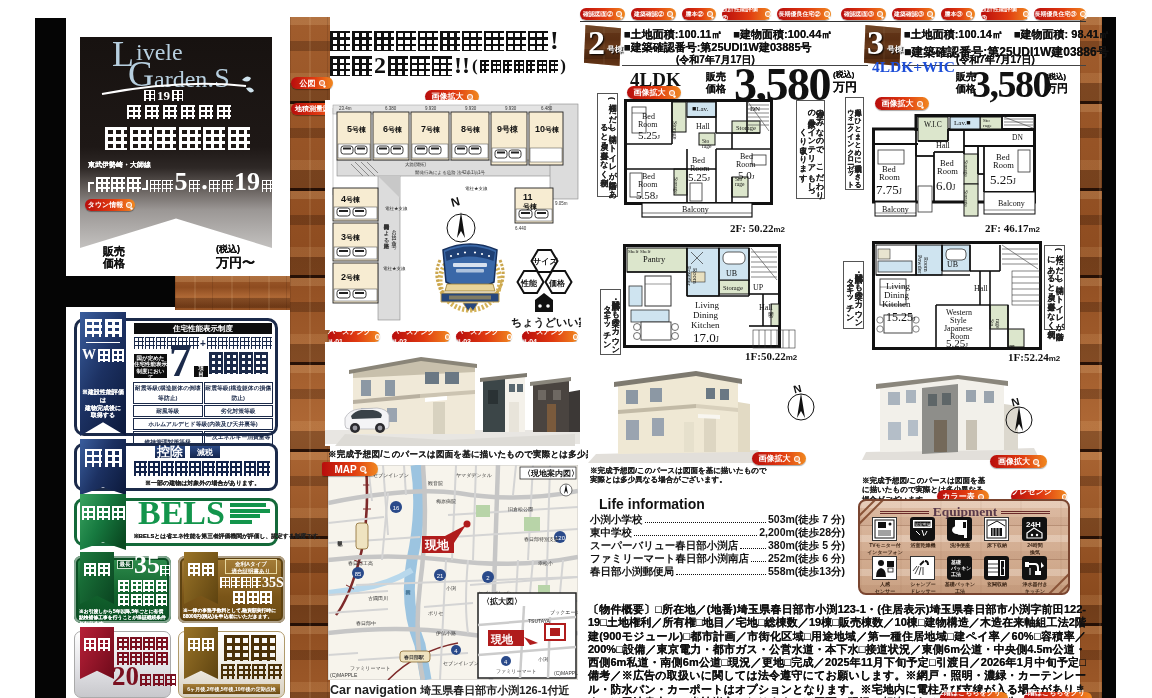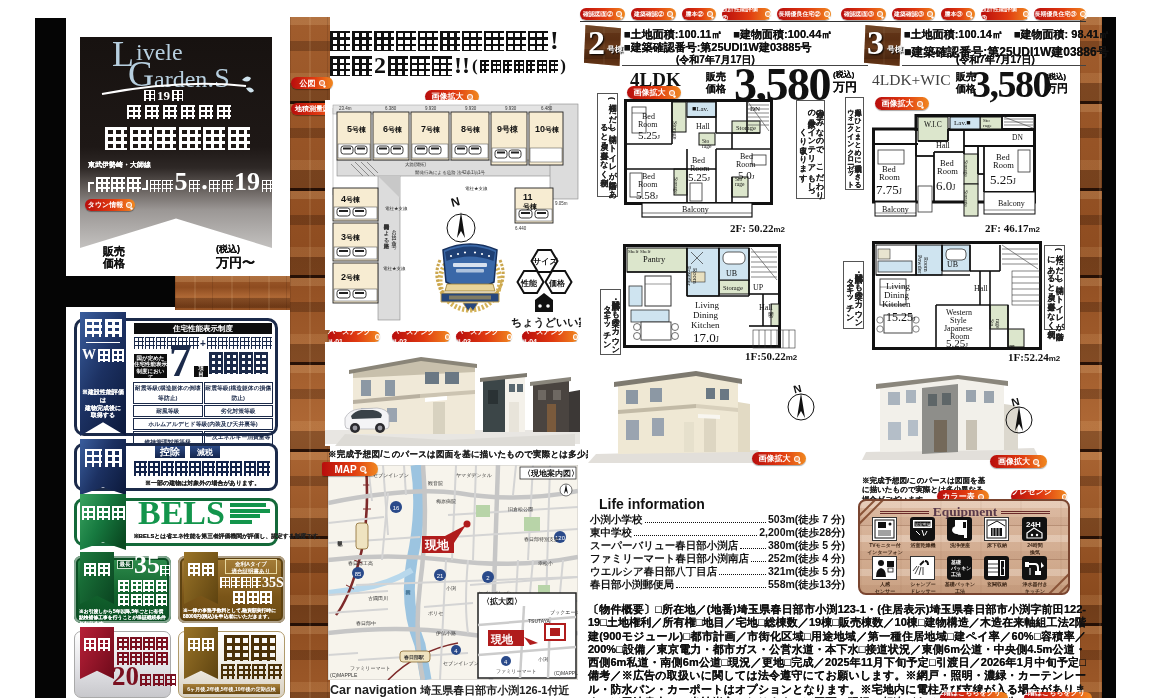--- a/index.html
+++ b/index.html
@@ -148,21 +148,21 @@
   <div style="border:1px solid #1b2a4a;line-height:10px;display:flex;align-items:center;justify-content:center">一次エネルギー消費量等級</div>
 </div>
 
 <div class="abs" style="left:74px;top:443px;width:204px;height:48px;background:#fff;border:3px solid #1b2a4a;border-radius:9px"></div>
 <div class="abs" style="left:80px;top:439px;width:46px;height:56px;background:linear-gradient(115deg,#3a5e9e,#1c3162 48%,#0e1c40 92%);clip-path:polygon(0 0,100% 0,100% 100%,50% 86%,0 100%)">
   <div class="fkr" style="justify-content:center;gap:3px;color:#fff;margin-top:10px">
         <div class="fk" style="--t:2.5px;--g:6px;--g2:7px;width:17px;height:18px"></div>
         <div class="fk" style="--t:2.5px;--g:6px;--g2:7px;width:17px;height:18px"></div>
       </div>
 </div>
-<div class="abs" style="left:155px;top:446px;width:30px;height:12px;background:linear-gradient(180deg,#2c4a86,#14254c);color:#fff;font-size:10px;font-weight:bold;display:flex;align-items:center;justify-content:center">控除</div>
+<div class="abs" style="left:155px;top:446px;width:30px;height:12px;background:linear-gradient(180deg,#2c4a86,#14254c);color:#fff;font-size:13px;font-weight:bold;display:flex;align-items:center;justify-content:center">控除</div>
 <div class="abs" style="left:190px;top:446px;width:30px;height:12px;background:linear-gradient(180deg,#2c4a86,#14254c);color:#fff;font-size:8px;font-weight:bold;display:flex;align-items:center;justify-content:center">減税</div>
 <div class="abs fkr" style="left:134px;top:461px;gap:1.2px;color:#13234a">
   <div class="fk" style="--t:2px;--g:5px;--g2:5px;width:12.5px;height:15px"></div>
       <div class="fk" style="--t:2px;--g:5px;--g2:5px;width:12.5px;height:15px"></div>
       <div class="fk" style="--t:2px;--g:5px;--g2:5px;width:12.5px;height:15px"></div>
       <div class="fk" style="--t:2px;--g:5px;--g2:5px;width:12.5px;height:15px"></div>
       <div class="fk" style="--t:2px;--g:5px;--g2:5px;width:12.5px;height:15px"></div>
       <div class="fk" style="--t:2px;--g:5px;--g2:5px;width:12.5px;height:15px"></div>
       <div class="fk" style="--t:2px;--g:5px;--g2:5px;width:12.5px;height:15px"></div>
       <div class="fk" style="--t:2px;--g:5px;--g2:5px;width:12.5px;height:15px"></div>
@@ -693,21 +693,21 @@
 <div class="abs tofu" style="left:956px;top:53px;font-size:10px">(令和7年7月17日)</div>
 <div class="abs" style="left:902px;top:65px;width:184px;height:1px;background:#444"></div>
 
 <div class="abs ser" style="left:630px;top:69px;font-size:19px;font-weight:bold;color:#111">4LDK</div>
 <div class="abs tofu" style="left:706px;top:71px;font-size:10px;line-height:1.15">販売<br>価格</div>
 <div class="abs ser" style="left:734px;top:58px;font-size:46px;font-weight:bold;color:#111;letter-spacing:-1.5px">3,580</div>
 <div class="abs tofu" style="left:833px;top:69px;font-size:8px">(税込)</div>
 <div class="abs tofu" style="left:833px;top:79px;font-size:12px">万円</div>
 <div class="tag" style="left:627px;top:86px;width:54px;height:13px;font-size:8px">画像拡大<span class="cur"></span></div>
 
-<div class="abs ser" style="left:872px;top:71px;font-size:15.5px;font-weight:normal;color:#404040">4LDK+WIC</div>
+<div class="abs ser" style="left:872px;top:58px;font-size:15.5px;font-weight:bold;color:#1d4ed8">4LDK+WIC</div>
 <div class="abs tofu" style="left:956px;top:71px;font-size:10px;line-height:1.15">販売<br>価格</div>
 <div class="abs ser" style="left:972px;top:62px;font-size:38px;font-weight:bold;color:#111;letter-spacing:-1.5px">3,580</div>
 <div class="abs tofu" style="left:1046px;top:72px;font-size:7.5px">(税込)</div>
 <div class="abs tofu" style="left:1046px;top:81px;font-size:11px">万円</div>
 <div class="tag" style="left:875px;top:97px;width:54px;height:13px;font-size:8px">画像拡大<span class="cur"></span></div>
 
 <div class="vtx abs" style="left:597px;top:93px;height:104px">棚(ただし)側はトイレが各階にあると戻る必要もなく便利</div>
 <div class="vtx abs" style="left:796px;top:100px;height:99px">洋室のみなので、こだわりの家具やインテリアもしっくり収まります</div>
 <div class="vtx abs" style="left:600px;top:289px;height:66px">配膳・片付けも楽々のカウンターキッチン</div>
 <div class="vtx abs" style="left:843px;top:261px;height:68px">配膳・片付けも楽々のカウンターキッチン</div>
@@ -1005,20 +1005,21 @@
   <path d="M110 52 l22 1 l0 4 l-22 -1z" fill="#f8f6f0"></path>
   <rect x="96" y="60" width="10" height="30" fill="#e6e0cc"></rect>
   <path d="M150 40 L162 42 L162 90 L150 90 z" fill="#e2dac4"></path>
 </svg>
 <svg class="abs" style="left:786px;top:385px" width="30" height="40" viewBox="0 0 30 40">
   <circle cx="15" cy="22" r="13" fill="none" stroke="#111" stroke-width="1"></circle>
   <path d="M15 8 l4 25 l-4 -7 l-4 7 z" fill="#111"></path>
   <text x="8" y="8" font-size="11" font-weight="bold" fill="#111" font-family="Liberation Sans" transform="rotate(-14 10 6)">N</text>
 </svg>
 <div class="tag" style="left:752px;top:452px;width:54px;height:13px;font-size:8px">画像拡大<span class="cur"></span></div>
+<div class="abs tofu" style="left:590px;top:466px;font-size:7.5px;color:#222;line-height:1.25">※完成予想図/このパースは図面を基に描いたもので<br>実際とは多少異なる場合がございます。</div>
 
 <svg class="abs" style="left:862px;top:368px" width="178" height="92" viewBox="0 0 178 92">
   <rect width="178" height="92" fill="#fff"></rect>
   <path d="M4 84 L172 80 L178 92 L0 92 z" fill="#e2dfda"></path>
   <path d="M18 18 L96 10 L142 16 L142 82 L18 84 z" fill="#f2f0ea"></path>
   <path d="M14 16 L96 7 L146 13 L146 18 L96 11 L14 21 z" fill="#8a867c"></path>
   <path d="M60 20 L96 16 L96 84 L60 86 z" fill="#8e8e8a"></path>
   <rect x="26" y="24" width="12" height="13" fill="#aab4be"></rect>
       <rect x="44" y="22" width="10" height="13" fill="#aab4be"></rect>
   <rect x="26" y="54" width="13" height="18" fill="#b4bec8"></rect>
@@ -1052,26 +1053,21 @@
         <span>2,200m(徒歩28分)</span>
       </div>
 <div style="display:flex;align-items:baseline">
         <span>スーパーバリュー春日部小渕店</span>
         <span style="flex:1;border-bottom:1.6px dotted #111;margin:0 2px 3px"></span>
         <span>380m(徒歩 5 分)</span>
       </div>
 <div style="display:flex;align-items:baseline">
         <span>ファミリーマート春日部小渕南店</span>
         <span style="flex:1;border-bottom:1.6px dotted #111;margin:0 2px 3px"></span>
-        <span>252m(徒歩 4 分)</span>
-      </div>
-<div style="display:flex;align-items:baseline">
-        <span>ウエルシア春日部八丁目店</span>
-        <span style="flex:1;border-bottom:1.6px dotted #111;margin:0 2px 3px"></span>
-        <span>321m(徒歩 5 分)</span>
+        <span>252m(徒歩 6 分)</span>
       </div>
 <div style="display:flex;align-items:baseline">
         <span>春日部小渕郵便局</span>
         <span style="flex:1;border-bottom:1.6px dotted #111;margin:0 2px 3px"></span>
         <span>558m(徒歩13分)</span>
       </div>
 </div>
 
 <div class="tag" style="left:937px;top:490px;width:52px;height:13px;font-size:8px">カラー表<span class="cur"></span></div>
 <div class="tag" style="left:1011px;top:490px;width:56px;height:13px;font-size:8px">プレゼンシート<span class="cur"></span></div>

